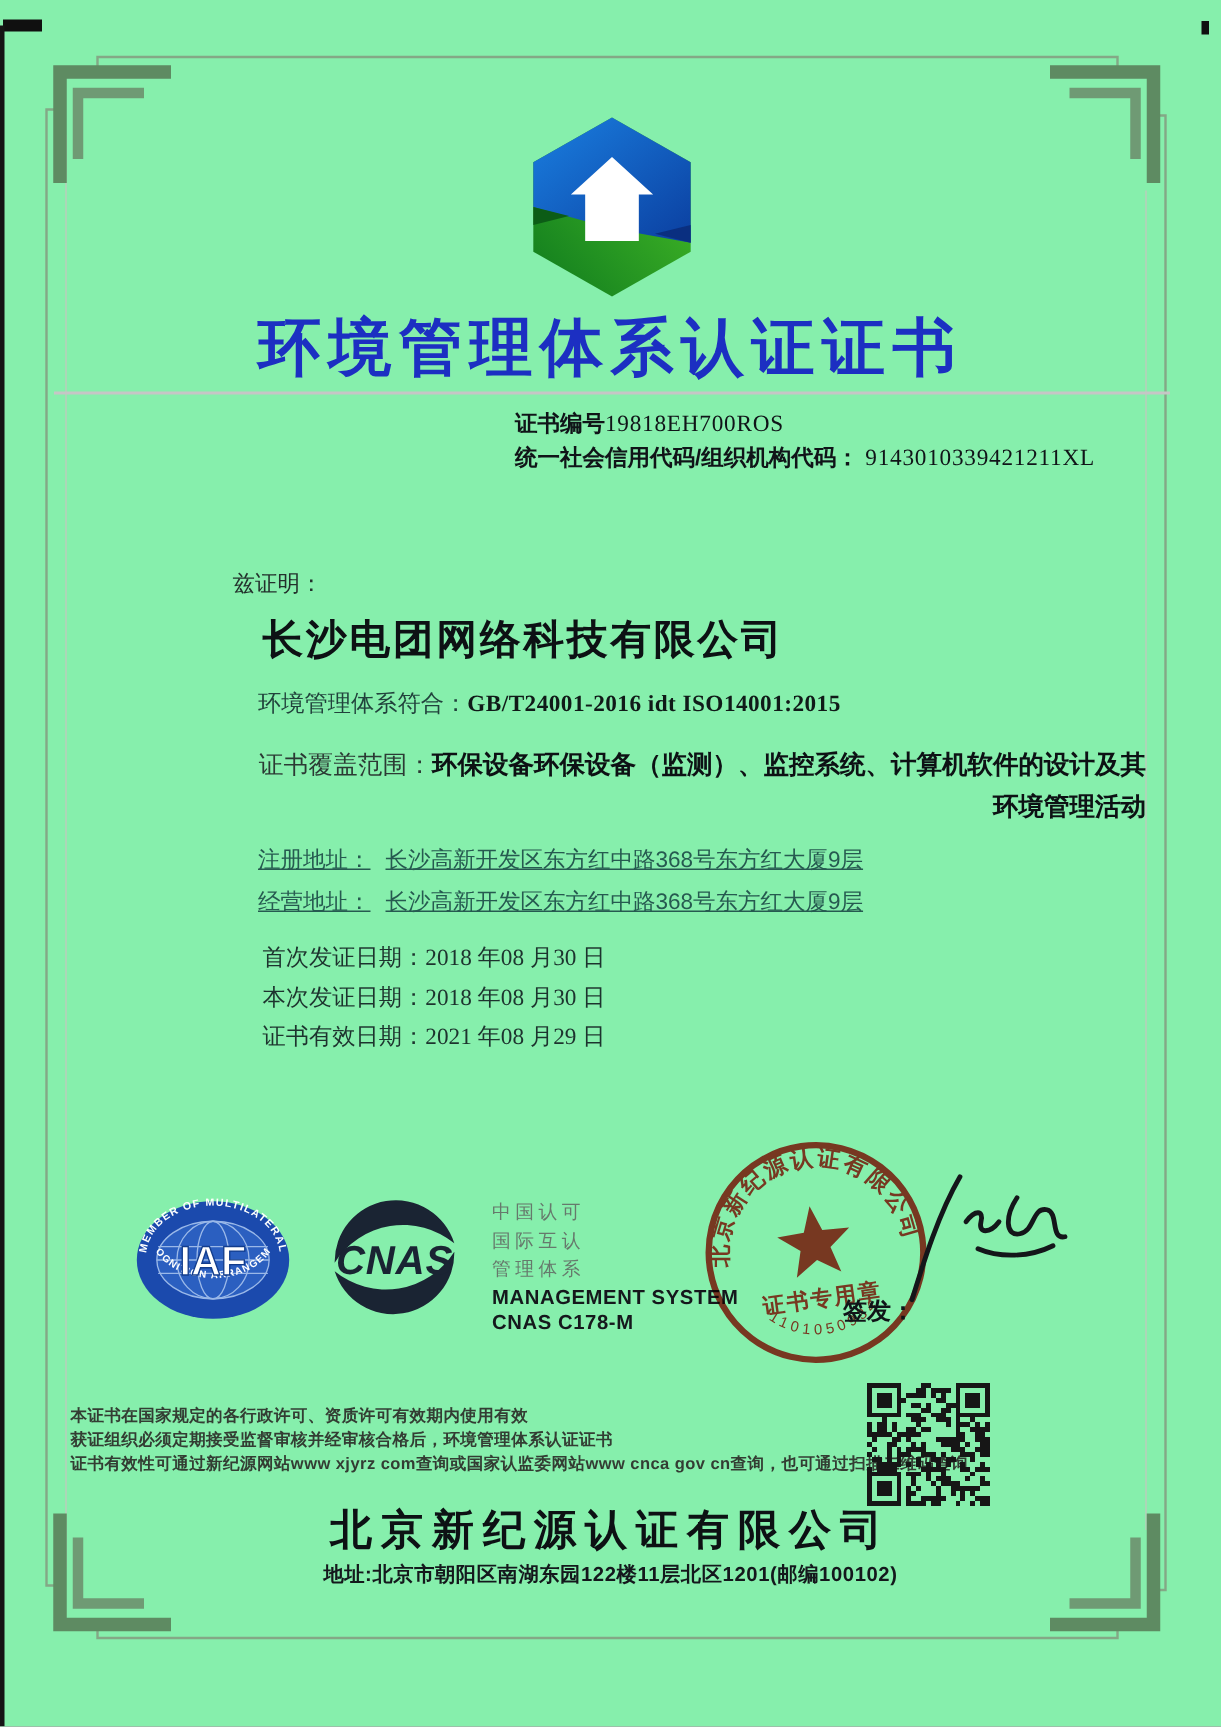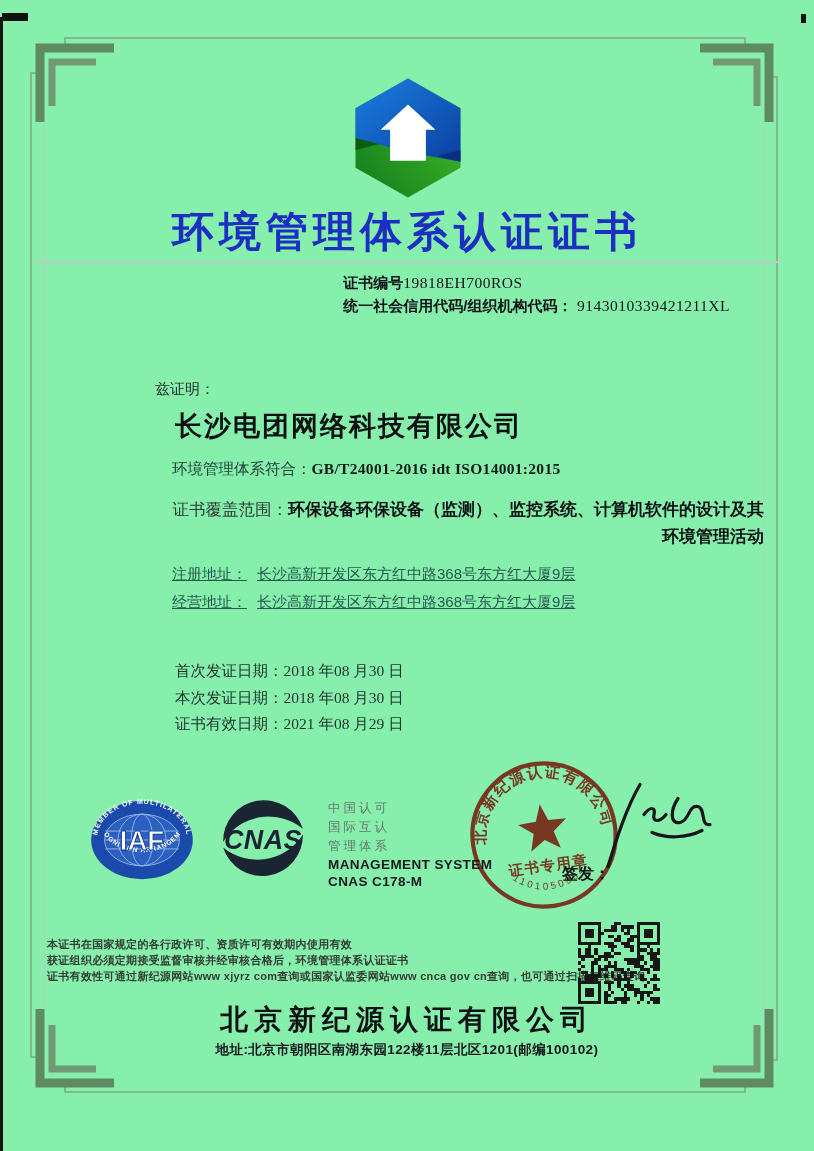--- a/index.html
+++ b/index.html
@@ -32,21 +32,21 @@
   .certno-block .val{font-family:"Liberation Serif","DejaVu Serif",serif;font-size:15.5px;color:#101418;letter-spacing:.5px;}
   
   .certify-intro{left:155px;top:380px;font-size:15px;color:#23312c;font-family:Liberation Sans, sans-serif;}
   .company{left:175px;top:408px;margin:0;font-size:27px;font-weight:700;letter-spacing:2px;color:#0d1114;text-align:center;}
   .standard{left:172px;top:459px;font-size:15.5px;color:#21423c;}
   .standard .val{font-family:"Liberation Serif","DejaVu Serif",serif;font-weight:700;color:#101a18;letter-spacing:.3px;margin-top:46px;}
   .scope{left:172px;top:496px;width:592px;font-size:16.5px;line-height:27px;color:#2c3a34;text-align:right;}
   .scope .val{font-weight:700;color:#0d1114;font-size:17px;}
   .addr{left:172px;top:560px;font-size:15px;line-height:28px;color:#265a50;text-decoration:underline;}
   .addr .lab{margin-right:10px;}
-  .dates{left:175px;top:626px;font-size:15.5px;line-height:26.5px;color:#1d332e;margin-top:32px;}
+  .dates{left:175px;top:626px;font-size:15.5px;line-height:26.5px;color:#1d332e;}
   .dates .val{font-family:"Liberation Serif","DejaVu Serif",serif;}
   
   .iaf{left:88px;top:799px;width:108px;height:82px;}
   .cnas{left:212px;top:795px;width:102px;height:90px;}
   .accred-info{left:328px;top:799px;line-height:19px;}
   .accred-info .cn{font-size:12.5px;color:#66796c;letter-spacing:3px;}
   .accred-info .en{font-size:13.5px;font-weight:700;color:#15181c;letter-spacing:.4px;line-height:17px;}
   .accred-info .en:first-of-type{margin-top:3px;}
   
   .seal{left:464px;top:755px;width:160px;height:160px;transform:rotate(-8deg);opacity:.92;mix-blend-mode:multiply;}

